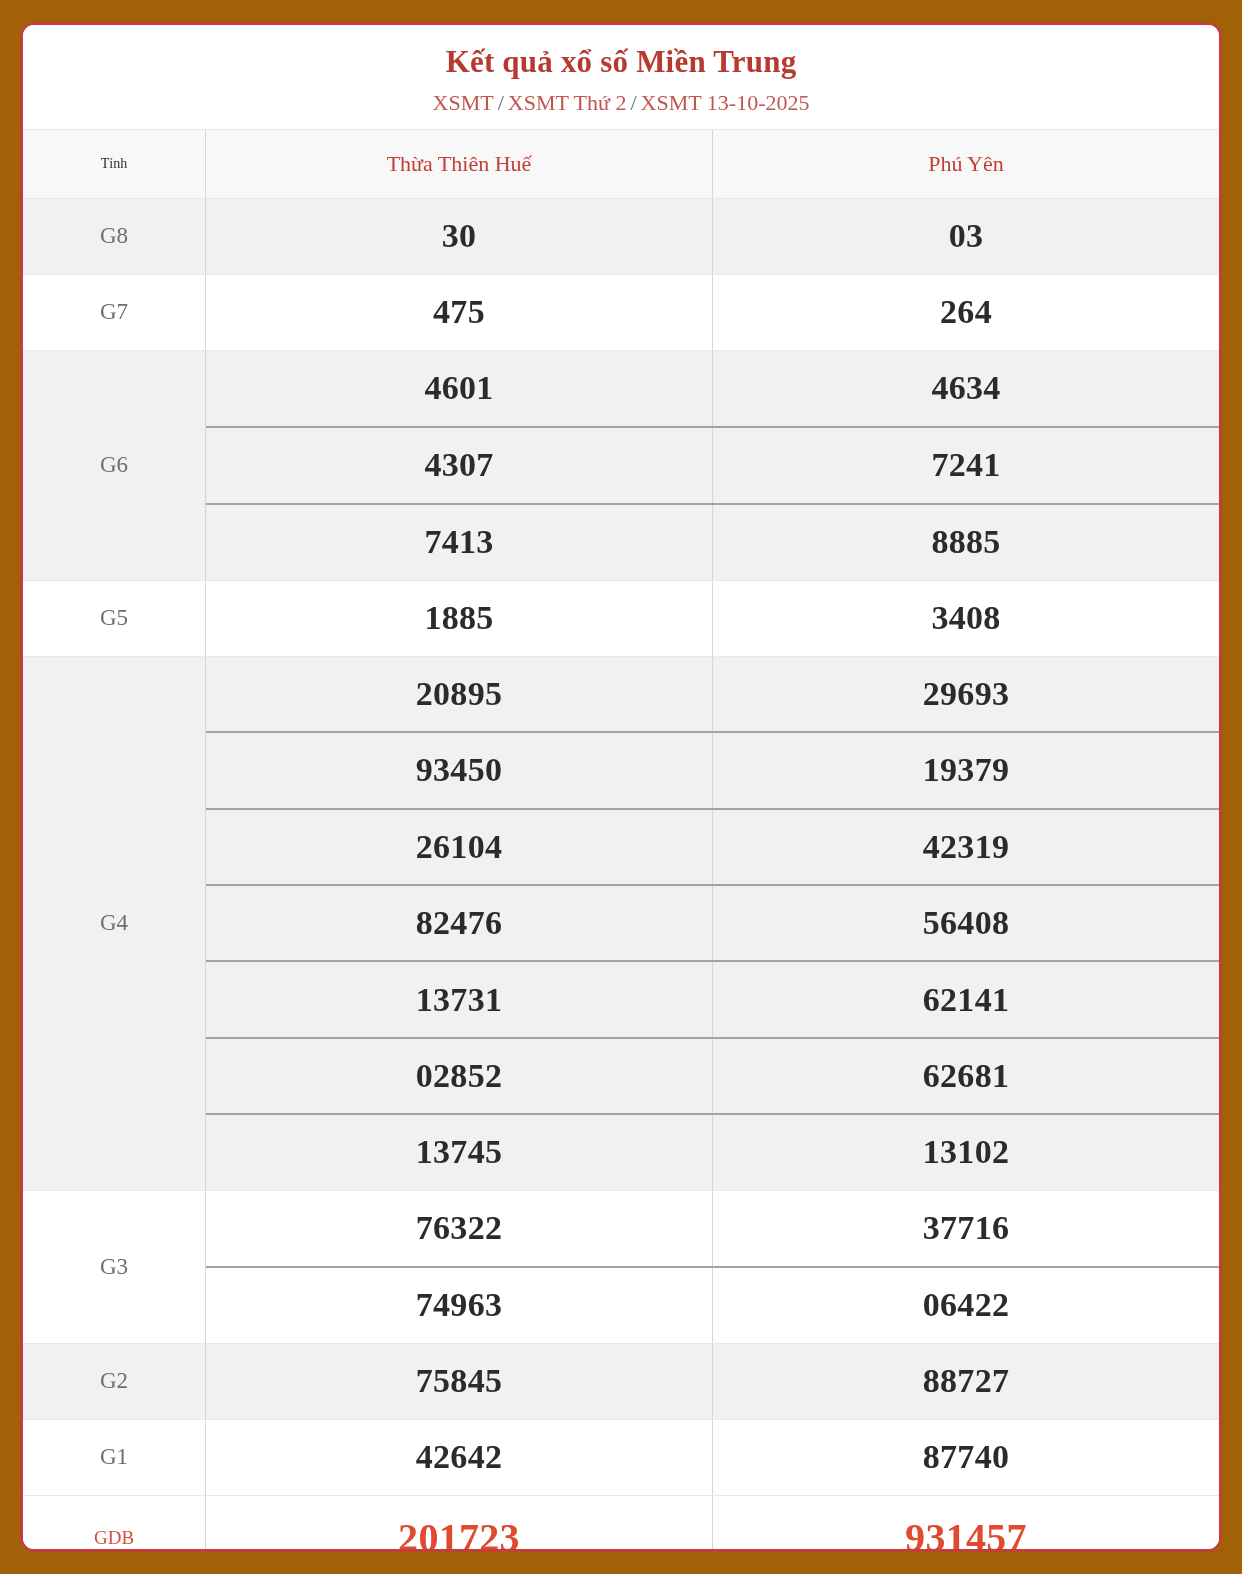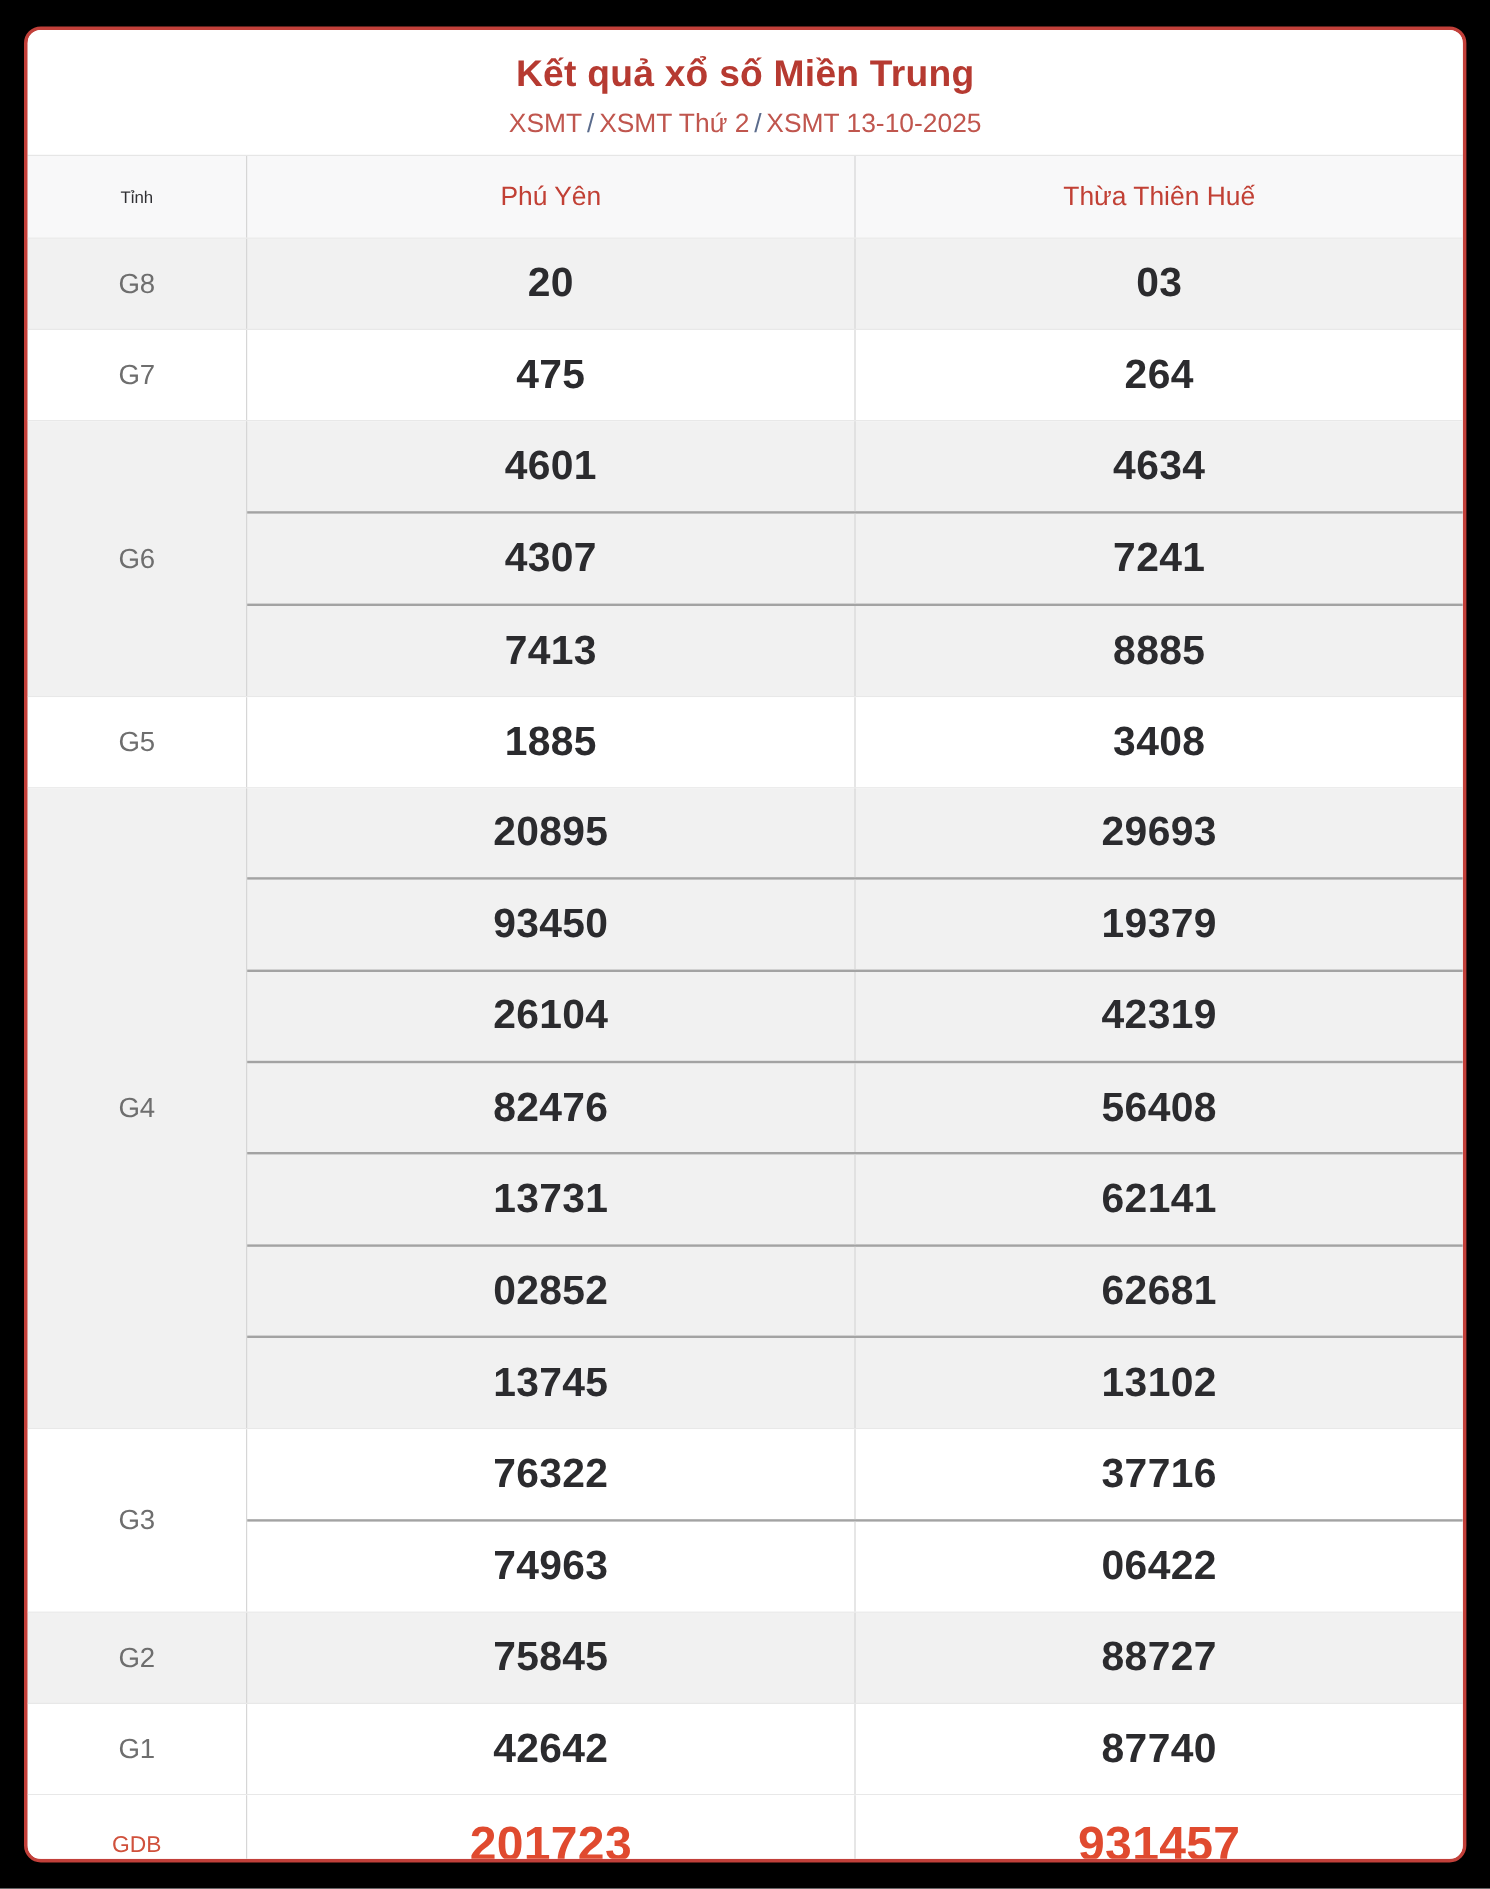--- a/index.html
+++ b/index.html
@@ -12,21 +12,22 @@
     height: 1574px;
     font-family: "Liberation Sans", sans-serif;
     -webkit-font-smoothing: antialiased;
   }
 
   .page {
     box-sizing: border-box;
     width: 1242px;
     height: 1574px;
     padding: 22px 20px;
-    background: #000000;
+    background: #a16207;
+    font-family: Liberation Serif, serif;
   }
 
   .card {
     box-sizing: border-box;
     width: 1202px;
     height: 1530px;
     border: 3px solid #c2403a;
     border-radius: 14px;
     background: #ffffff;
     overflow: hidden;
@@ -163,30 +164,30 @@
       <div class="breadcrumb">
         <span class="crumb">XSMT</span><span class="sep">/</span><span class="crumb">XSMT Thứ 2</span><span class="sep">/</span><span class="crumb">XSMT 13-10-2025</span>
       </div>
     </div>
 
     <div class="table" id="results-table">
         <div class="row head h-head">
           <div class="cell-label">Tỉnh</div>
           <div class="cell-group-values">
             <div class="subrow">
+              <div class="cell-value">Thừa Thiên Huế</div>
               <div class="cell-value">Phú Yên</div>
-              <div class="cell-value">Thừa Thiên Huế</div>
             </div>
           </div>
         </div>
         <div class="row stripe h-1">
           <div class="cell-label">G8</div>
           <div class="cell-group-values">
             <div class="subrow">
-              <div class="cell-value">20</div>
+              <div class="cell-value">30</div>
               <div class="cell-value">03</div>
             </div>
           </div>
         </div>
         <div class="row plain h-1">
           <div class="cell-label">G7</div>
           <div class="cell-group-values">
             <div class="subrow">
               <div class="cell-value">475</div>
               <div class="cell-value">264</div>

